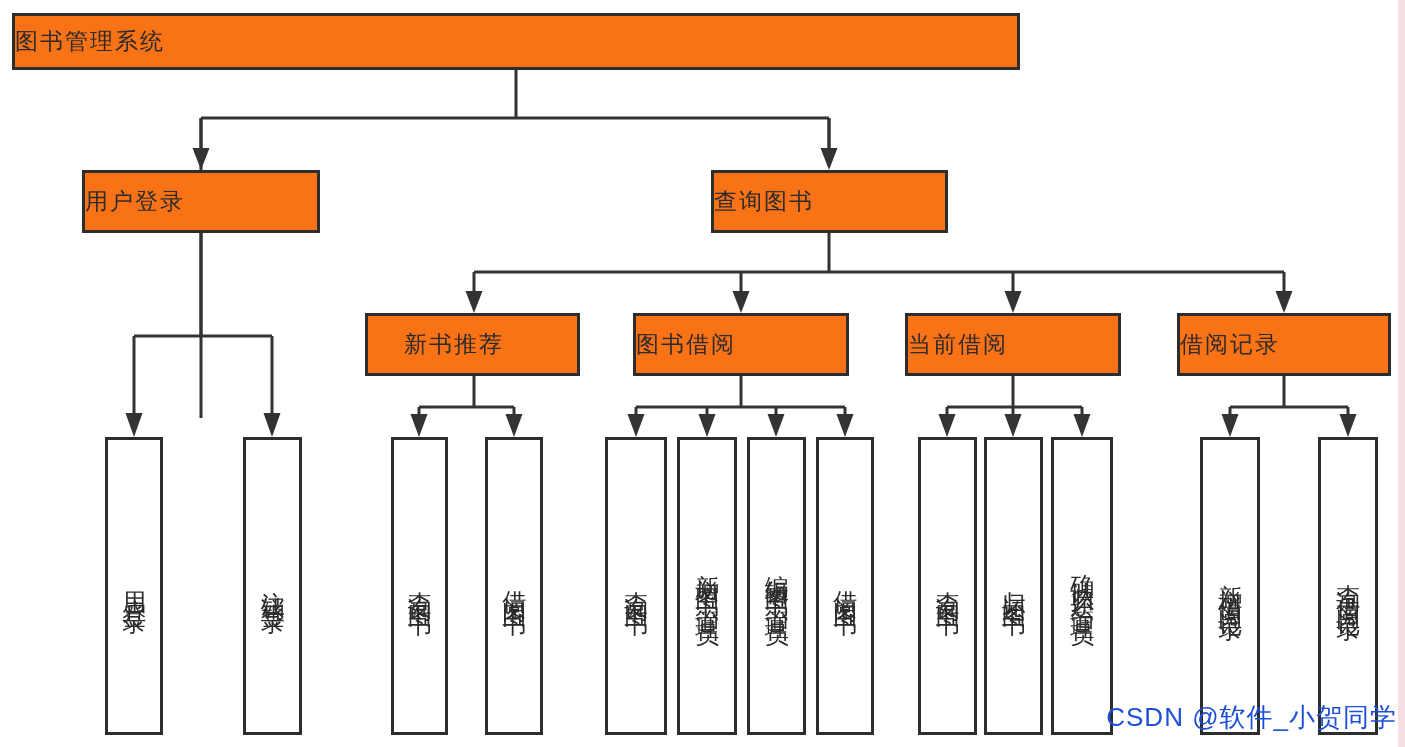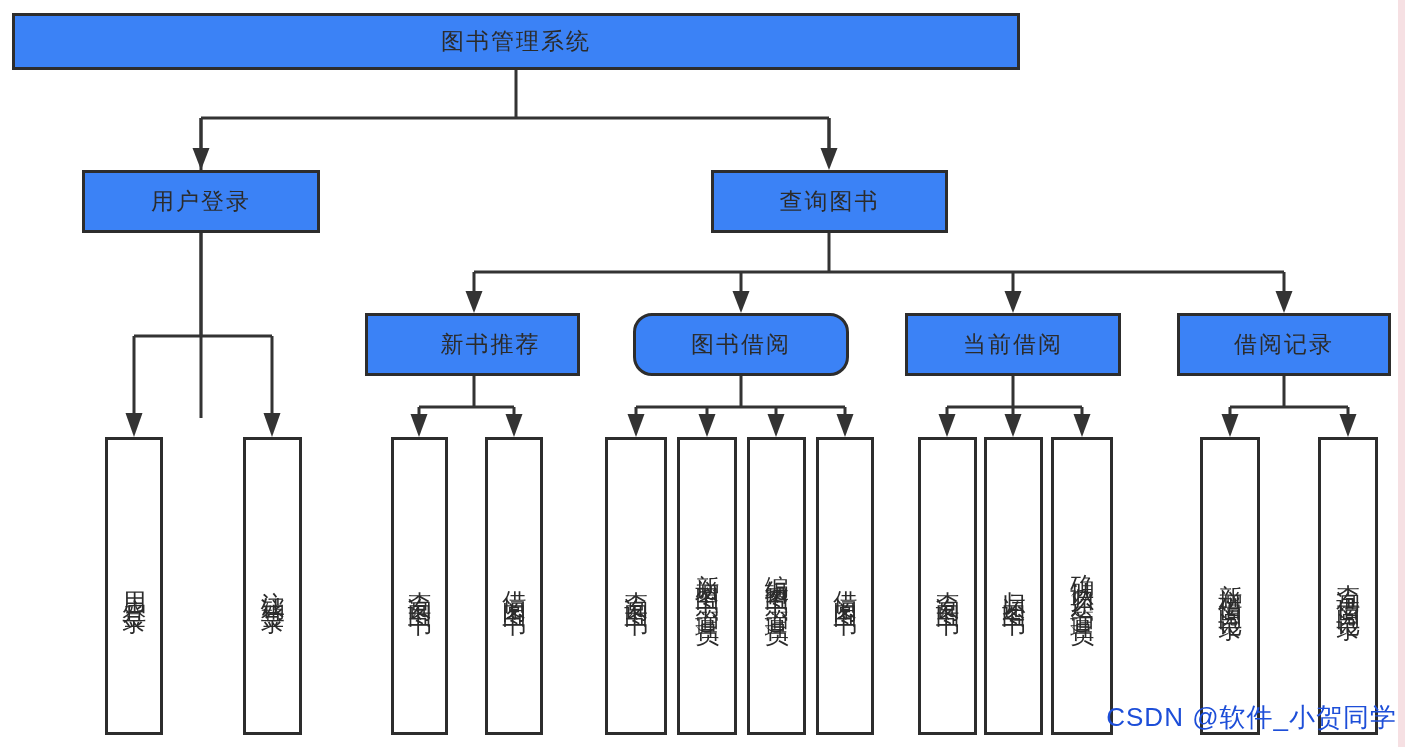--- a/index.html
+++ b/index.html
@@ -20,24 +20,24 @@
     left: 0;
     top: 0;
     width: 1405px;
     height: 747px;
     pointer-events: none;
   }
   .hbox {
     position: absolute;
     box-sizing: border-box;
     border: 3px solid #2d2d2d;
-    background: #3b82f6;
+    background: #f97316;
     display: flex;
     align-items: center;
-    justify-content: center;
+    justify-content: flex-start;
     font-size: 23px;
     letter-spacing: 2px;
     color: #2b2b2b;
     white-space: nowrap;
   }
   .leaf {
     position: absolute;
     box-sizing: border-box;
     border: 3px solid #2d2d2d;
     background: #ffffff;
@@ -141,21 +141,21 @@
   <div class="hbox" style="left:82px; top:170px; width:238px; height:63px;">
     <span>用户登录</span>
   </div>
   <div class="hbox" style="left:711px; top:170px; width:237px; height:63px;">
     <span>查询图书</span>
   </div>
 
   <div class="hbox" style="left:365px; top:313px; width:215px; height:63px;padding-left:36px;">
     <span>新书推荐</span>
   </div>
-  <div class="hbox" style="left:633px; top:313px; width:216px; height:63px;border-radius:19px;">
+  <div class="hbox" style="left:633px; top:313px; width:216px; height:63px;">
     <span>图书借阅</span>
   </div>
   <div class="hbox" style="left:1177px; top:313px; width:214px; height:63px;">
     <span>借阅记录</span>
   </div>
   <div class="hbox" style="left:905px; top:313px; width:216px; height:63px;">
     <span>当前借阅</span>
   </div>
 
   <div class="leaf" style="left:105px; top:437px; width:58px; height:298px;">

